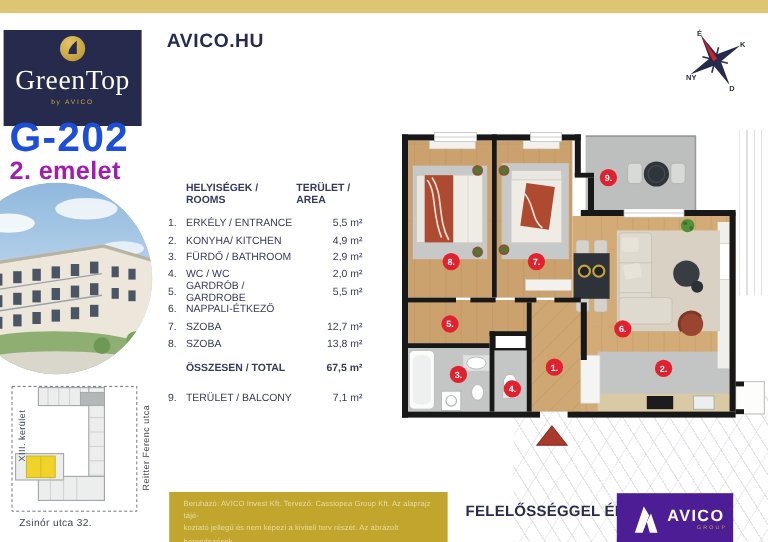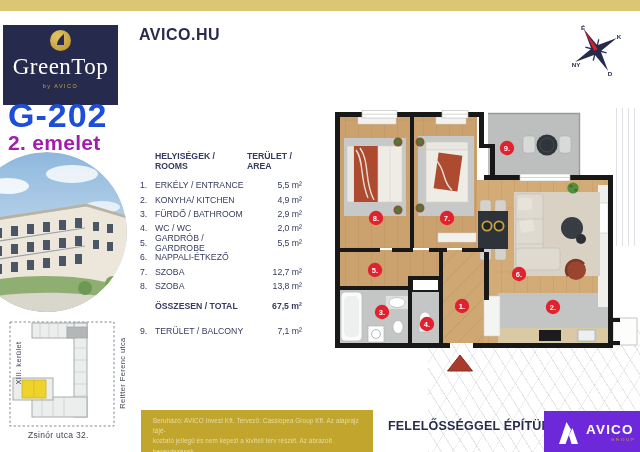--- a/index.html
+++ b/index.html
@@ -26,32 +26,32 @@
   .t-head{display:flex;justify-content:space-between;font-weight:bold;margin-bottom:7px;padding-left:15px;}
   .t-row{display:flex;align-items:center;height:14.4px;}
   .t-num{width:15px;flex:none;}
   .t-name{flex:1;}
   .t-area{width:48px;flex:none;text-align:right;padding-right:14px;}
   .t-total{display:flex;align-items:flex-start;font-weight:bold;margin-top:8px;height:16px;}
   .t-balcony{margin-top:7px;}
   
   .siteplan{left:8px;top:320px;width:110px;height:110px;}
   .vlabel{color:#3f4554;font-size:7.5px;letter-spacing:.4px;white-space:nowrap;transform:translate(-50%,-50%) rotate(-90deg);}
-  .address{left:28px;top:430px;font-size:8.5px;color:#3f4554;letter-spacing:.3px;}
+  .address{left:16px;top:430px;font-size:8.5px;color:#3f4554;letter-spacing:.3px;}
   
   .hatch-a{left:616px;top:108px;width:24px;height:138px;
            background:repeating-linear-gradient(90deg, rgba(185,188,198,.45) 0 1px, transparent 1px 6px);}
   .hatch-b{left:428px;top:330px;width:212px;height:122px;
            background:repeating-linear-gradient(58deg, rgba(185,188,198,.38) 0 1px, transparent 1px 11px),
                       repeating-linear-gradient(122deg, rgba(185,188,198,.22) 0 1px, transparent 1px 17px);}
   
   .disclaimer{left:141px;top:410px;width:232px;height:42px;background:#c2a52c;color:#e7dda5;
               font-size:6.3px;line-height:1.62;padding:6px 8px 0 12px;box-sizing:border-box;letter-spacing:.1px;}
   .slogan{left:388px;top:419px;font-size:12.5px;font-weight:800;color:#272c4e;letter-spacing:.2px;}
-  .footer-logo{left:544px;top:411px;width:97px;height:41px;background:#6d28d9;}
+  .footer-logo{left:514px;top:411px;width:97px;height:41px;background:#4c1d95;}
   .fl-word{position:absolute;left:42px;top:11px;color:#fff;font-size:13.5px;font-weight:800;letter-spacing:1.2px;}
   .fl-group{position:absolute;left:42px;top:26px;width:50px;text-align:right;color:#c9a53b;font-size:4.4px;letter-spacing:1.8px;}
   svg text{font-family:"Liberation Sans", sans-serif;}
 </style>
 </head>
 <body>
 
 <div class="abs hatch-a"></div>
 <div class="abs hatch-b"></div>
 

